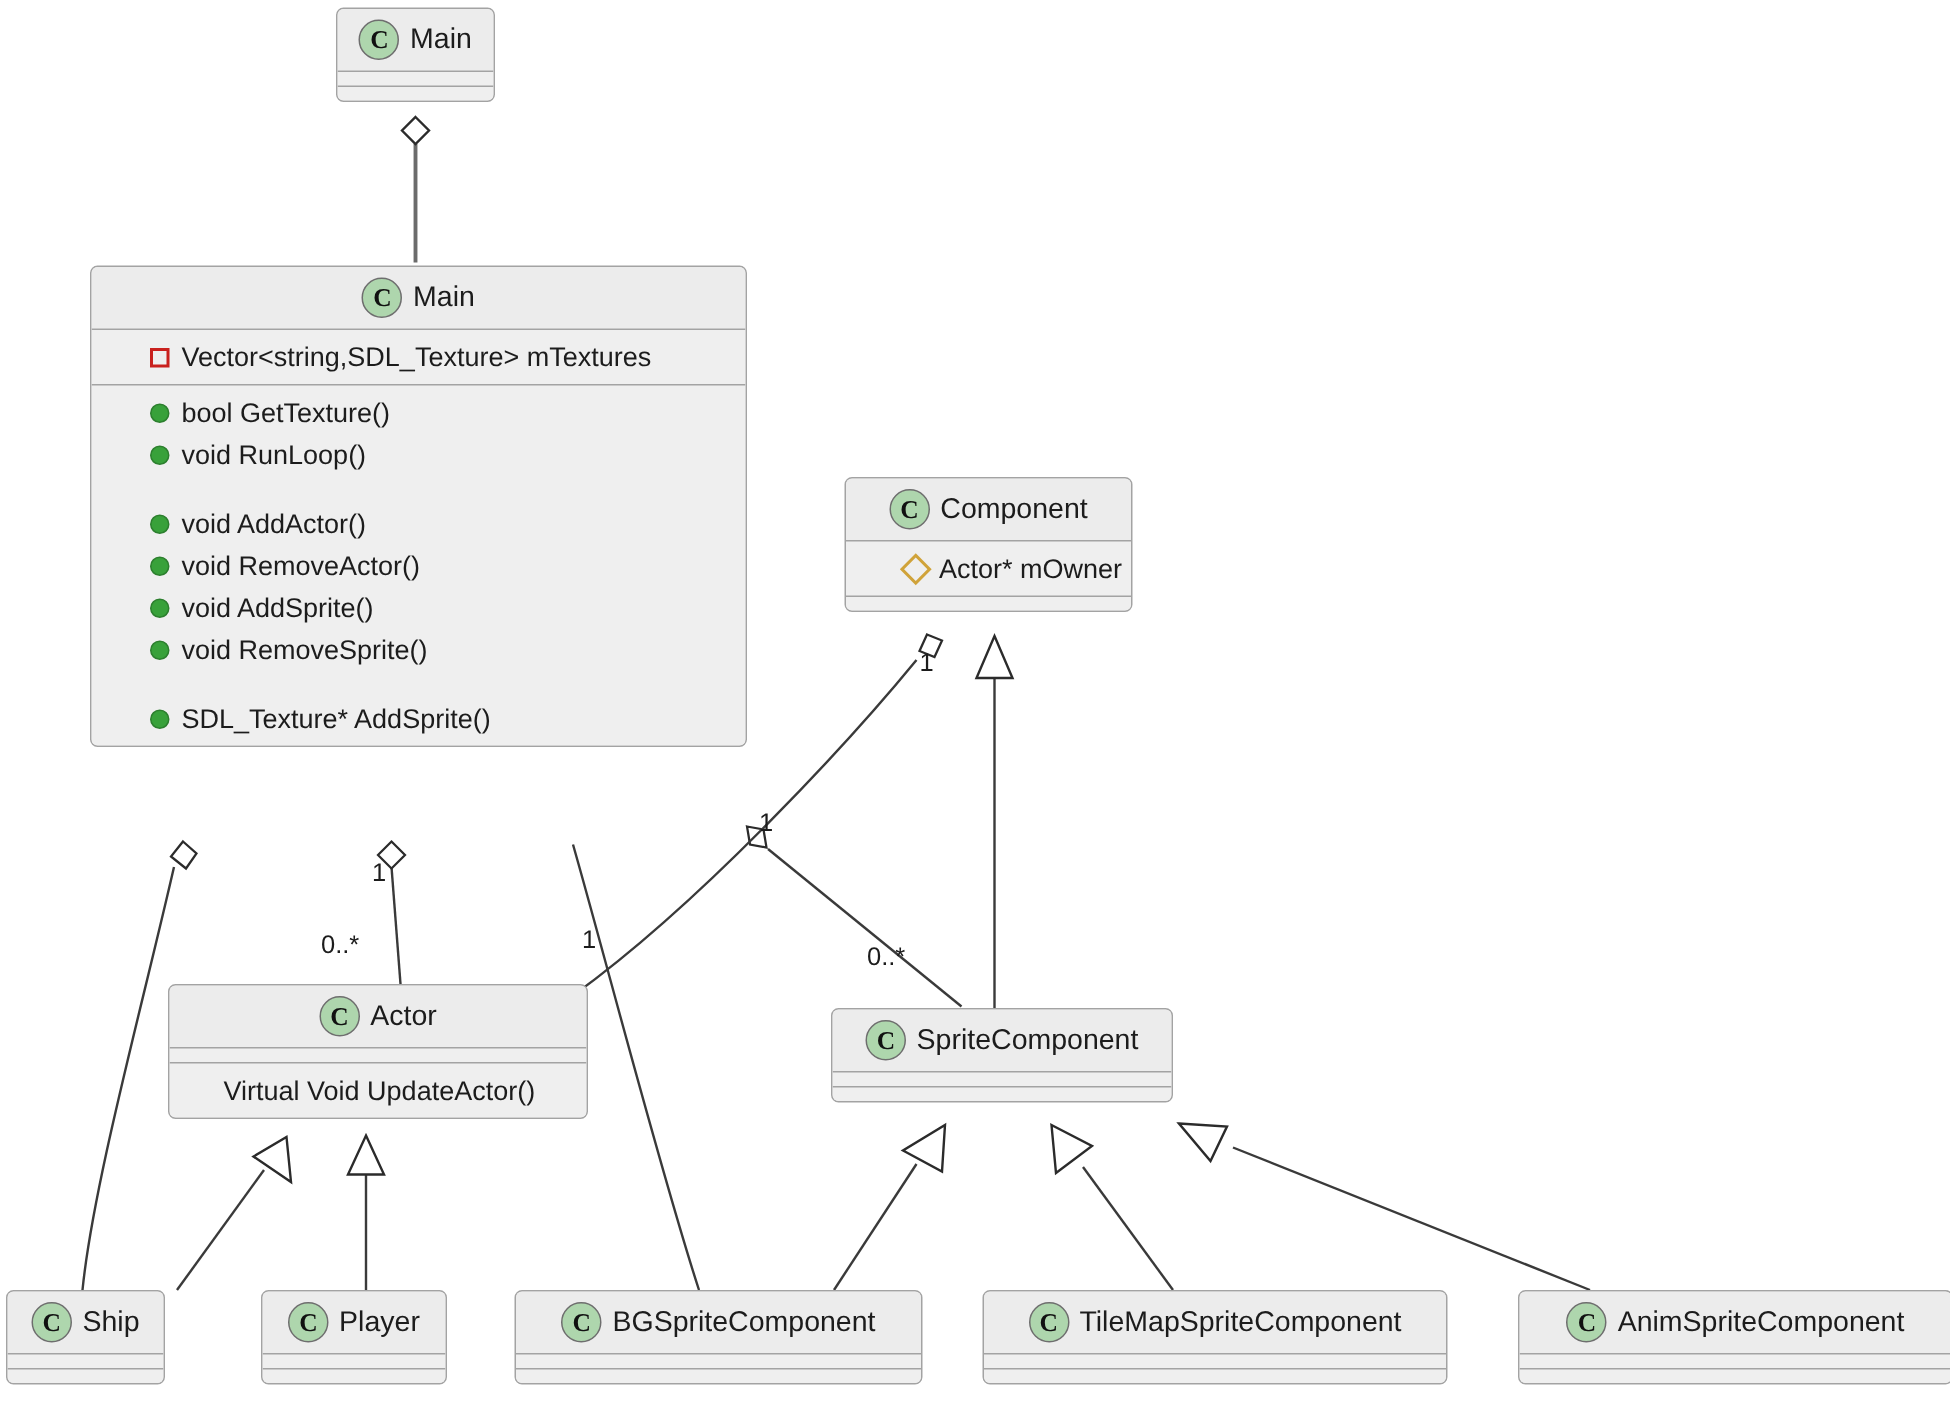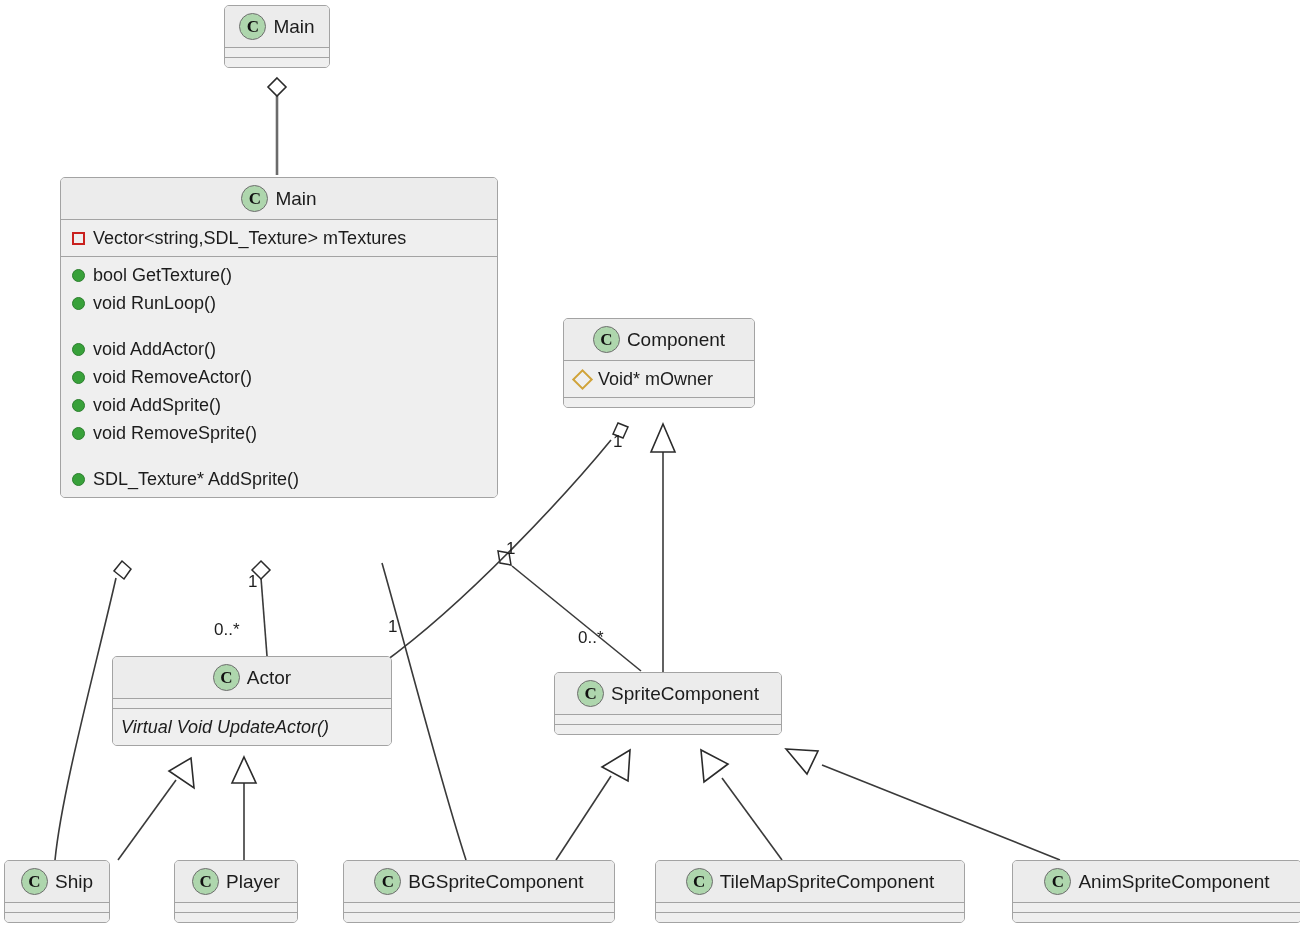--- a/index.html
+++ b/index.html
@@ -60,24 +60,24 @@
   }
   .member {
     display: flex;
     align-items: center;
     gap: 8px;
     padding: 2px 12px 2px 11px;
     font-size: 18px;
     color: #1c1c1c;
     white-space: nowrap;
     line-height: 24px;
+    margin-left: 28px;
   }
   .member.plain {
     padding-left: 0;
-    font-style: italic;
   }
   .member.spacer {
     height: 18px;
     padding: 0;
   }
   
   .c-icon {
     width: 25px;
     height: 25px;
     border-radius: 50%;
@@ -262,21 +262,21 @@
   </div>
 
   <div class="uml-class" style="left:563px; top:318px; width:192px;">
     <div class="cls-header">
       <span class="c-icon">C</span>
       <span>Component</span>
     </div>
     <div class="cls-section">
       <div class="member">
         <span class="vis vis-protected"></span>
-        <span>Void* mOwner</span>
+        <span>Actor* mOwner</span>
       </div>
     </div>
     <div class="cls-section empty"></div>
   </div>
 
   <div class="uml-class" style="left:112px; top:656px; width:280px;">
     <div class="cls-header">
       <span class="c-icon">C</span>
       <span>Actor</span>
     </div>

